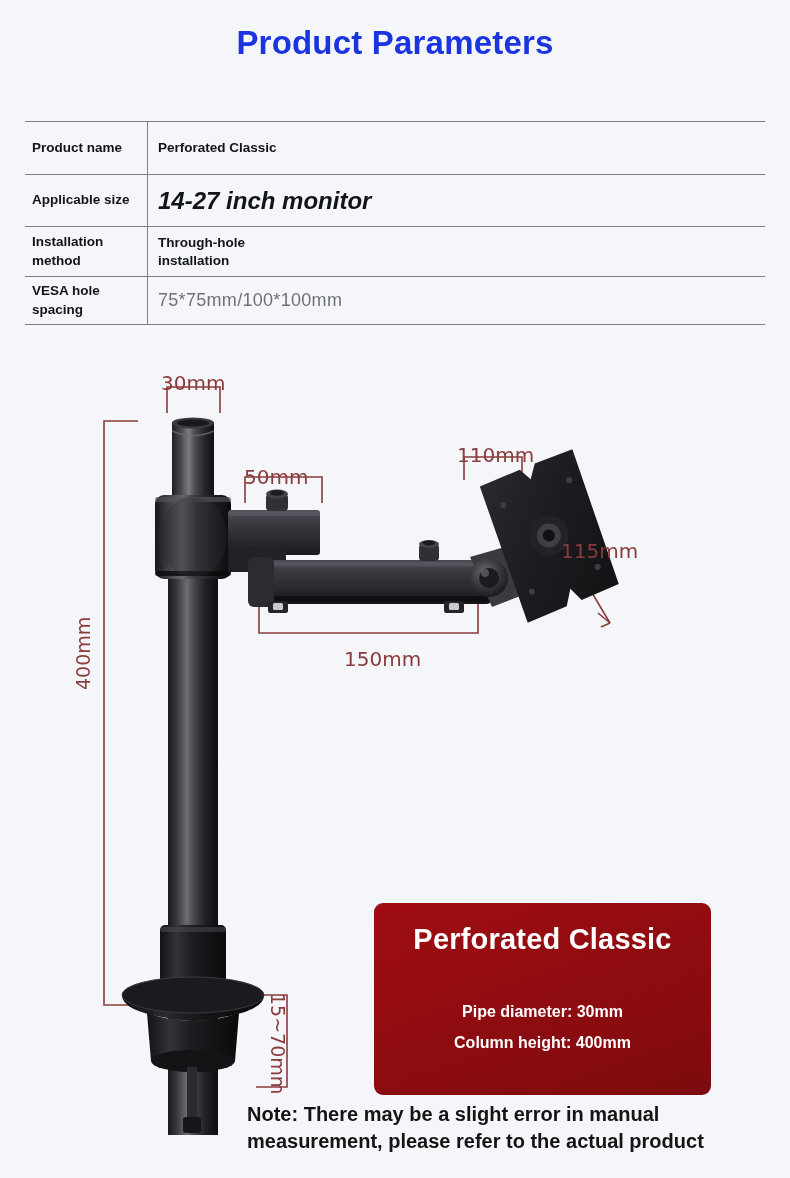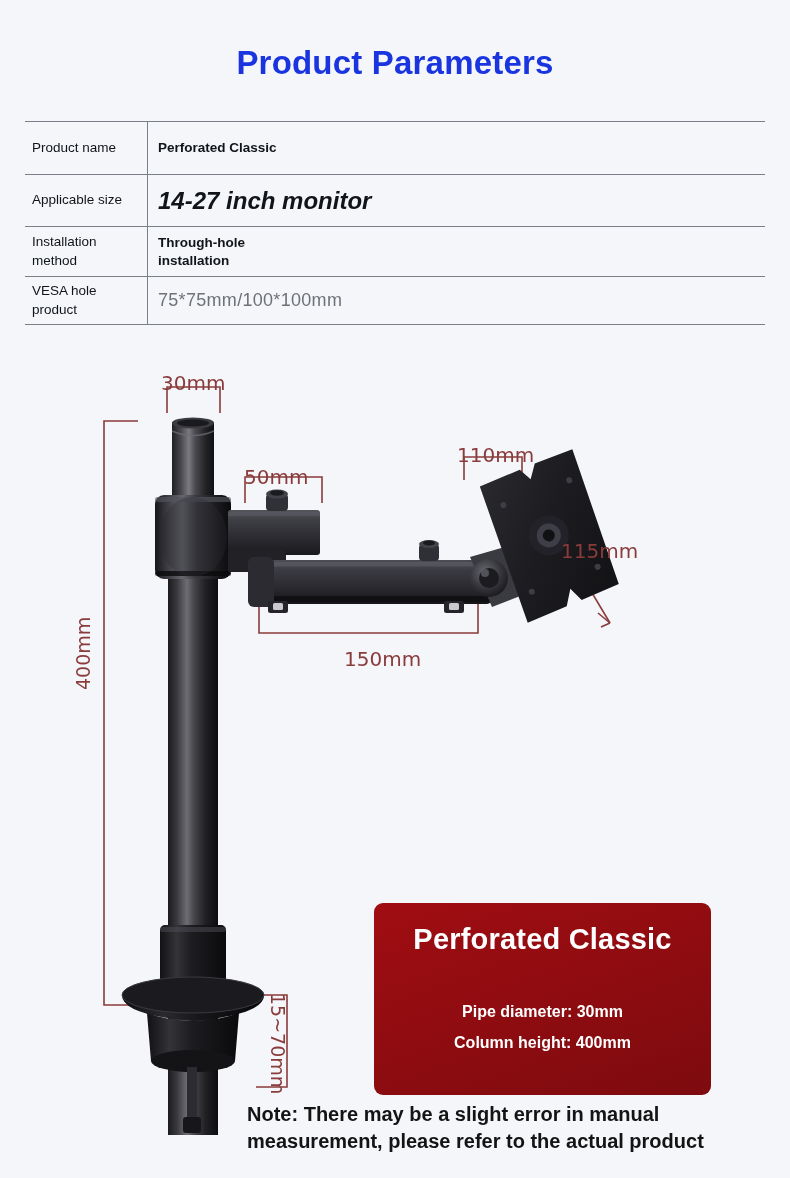--- a/index.html
+++ b/index.html
@@ -12,21 +12,21 @@
     height: 1178px;
     position: relative;
     overflow: hidden;
     font-family: "Liberation Sans", sans-serif;
     -webkit-font-smoothing: antialiased;
   }
 
   
   .page-title {
     position: absolute;
-    top: 44px;
+    top: 24px;
     left: 0;
     width: 790px;
     text-align: center;
     font-size: 33px;
     font-weight: bold;
     color: #1a35e0;
     letter-spacing: 0.2px;
   }
 
   
@@ -46,21 +46,21 @@
     border-bottom: 1.6px solid #7b7f88;
   }
   .spec-label {
     width: 123px;
     flex: 0 0 123px;
     display: flex;
     align-items: center;
     padding-left: 7px;
     box-sizing: border-box;
     font-size: 13.5px;
-    font-weight: normal;
+    font-weight: bold;
     color: #111418;
     line-height: 1.35;
     border-right: 1.6px solid #7b7f88;
   }
   .spec-value {
     flex: 1 1 auto;
     display: flex;
     align-items: center;
     padding-left: 10px;
     box-sizing: border-box;
@@ -182,21 +182,21 @@
         <div>Through-hole</div>
         <div>installation</div>
       </div>
     </div>
   </div>
 
   <div class="spec-row row-h4">
     <div class="spec-label">
       <div>
         <div>VESA hole</div>
-        <div>product</div>
+        <div>spacing</div>
       </div>
     </div>
     <div class="spec-value">
       <span class="val-light">75*75mm/100*100mm</span>
     </div>
   </div>
 
 </div>
 
 <div class="diagram">

